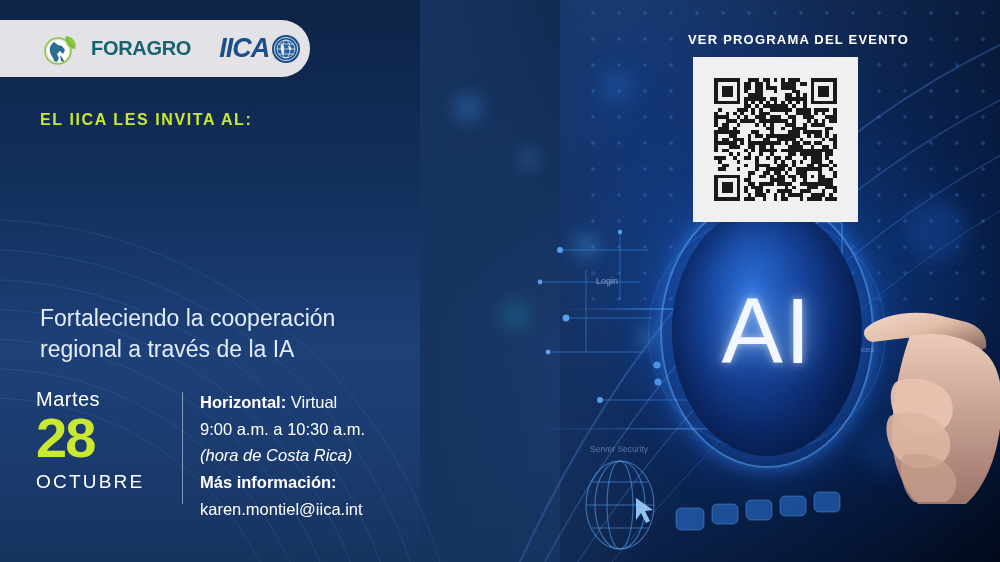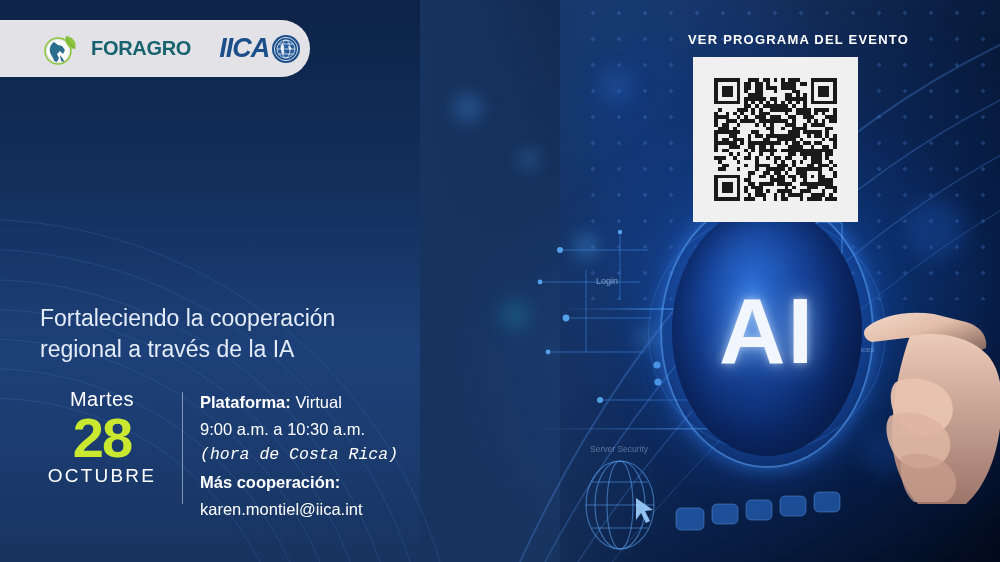--- a/index.html
+++ b/index.html
@@ -59,21 +59,21 @@
     box-shadow:0 0 18px rgba(60,140,255,.45);
   }
   .ai-ring2 {
     position:absolute; left:648px; top:214px; width:238px; height:238px;
     border-radius:50%; border:1px solid rgba(70,140,235,.30);
     transform:rotate(-8deg);
   }
   .ai-text {
     position:absolute; left:672px; top:206px; width:190px; height:250px;
     display:flex; align-items:center; justify-content:center;
-    font-size:92px; font-weight:bold; letter-spacing:2px;
+    font-size:92px; font-weight:normal; letter-spacing:2px;
     color:#f2f6ff;
     text-shadow:0 0 26px rgba(150,200,255,.85), 0 0 8px rgba(255,255,255,.6);
   }
 
   
   .hand { position:absolute; left:862px; top:296px; }
 
   
   .logo-bar {
     position:absolute; left:0; top:20px;
@@ -106,43 +106,43 @@
   }
   .subhead {
     position:absolute; left:40px; top:303px; width:352px;
     font-size:23px; font-weight:normal; line-height:1.35;
     color:#e4ecf8;
   }
 
   
   .date-block {
     position:absolute; left:36px; top:388px;
-    width:132px; text-align:center;
+    width:132px; text-align:left;
   }
   .date-dow { font-size:20px; color:#ffffff; letter-spacing:.5px; }
   .date-num {
     font-size:56px; font-weight:bold; color:#c9e82f;
     line-height:.96; letter-spacing:-2px; 
   }
   .date-month {
-    font-size:19px; color:#ffffff; letter-spacing:2.2px; 
+    font-size:19px; color:#ffffff; letter-spacing:2.2px; margin-top:6px;
   }
   .date-divider {
     position:absolute; left:182px; top:392px;
     width:1px; height:112px;
     background:rgba(215,230,250,.55);
   }
 
   
   .details {
     position:absolute; left:200px; top:389px;
     color:#ffffff; font-size:16.5px; line-height:1.62;
   }
   .details b { font-weight:bold; }
-  .details .it { font-style:italic;font-family:Liberation Mono, monospace; }
+  .details .it { font-style:italic; }
 
   
   .qr-label {
     position:absolute; left:688px; top:32px;
     font-size:13px; font-weight:bold; letter-spacing:1.2px;
     color:#ffffff;
   }
   .qr-card {
     position:absolute; left:693px; top:57px;
     width:165px; height:165px;
@@ -319,39 +319,40 @@
           <ellipse cx="15" cy="15" rx="9" ry="9"></ellipse>
           <ellipse cx="15" cy="15" rx="4" ry="9"></ellipse>
           <path d="M6,15 H24 M7.4,10 H22.6 M7.4,20 H22.6"></path>
         </g>
         <path d="M10,11 C12,10 14,12 13,14 C12,16 14,18 13,20 L11,19 C10,16 9,13 10,11 Z" fill="#ffffff" opacity=".85"></path>
         <path d="M17,12 C19,12 21,14 20,16 L18,15 Z" fill="#ffffff" opacity=".85"></path>
       </svg>
     </div>
   </div>
 
+  <div class="kicker">EL IICA LES INVITA AL:</div>
 
 
   <div class="subhead">Fortaleciendo la cooperación regional a través de la IA</div>
 
   <div class="date-block">
     <div class="date-dow">Martes</div>
     <div class="date-num">28</div>
     <div class="date-month">OCTUBRE</div>
   </div>
   <div class="date-divider"></div>
 
   <div class="details">
     <div>
-      <b>Plataforma:</b>
+      <b>Horizontal:</b>
       <span>Virtual</span>
     </div>
     <div>9:00 a.m. a 10:30 a.m.</div>
     <div class="it">(hora de Costa Rica)</div>
-    <div style="font-weight:bold;">Más cooperación:</div>
+    <div style="font-weight:bold;">Más información:</div>
     <div>karen.montiel@iica.int</div>
   </div>
 
   <div class="qr-label">VER PROGRAMA DEL EVENTO</div>
   <div class="qr-card">
     <svg width="137" height="137" viewBox="0 0 37 37" shape-rendering="crispEdges">
       <rect width="37" height="37" fill="#f0f0f0"></rect>
       <g fill="#1a1a1a" id="qrcells">
           <rect x="2" y="2" width="1" height="1"></rect>
           <rect x="3" y="2" width="1" height="1"></rect>

